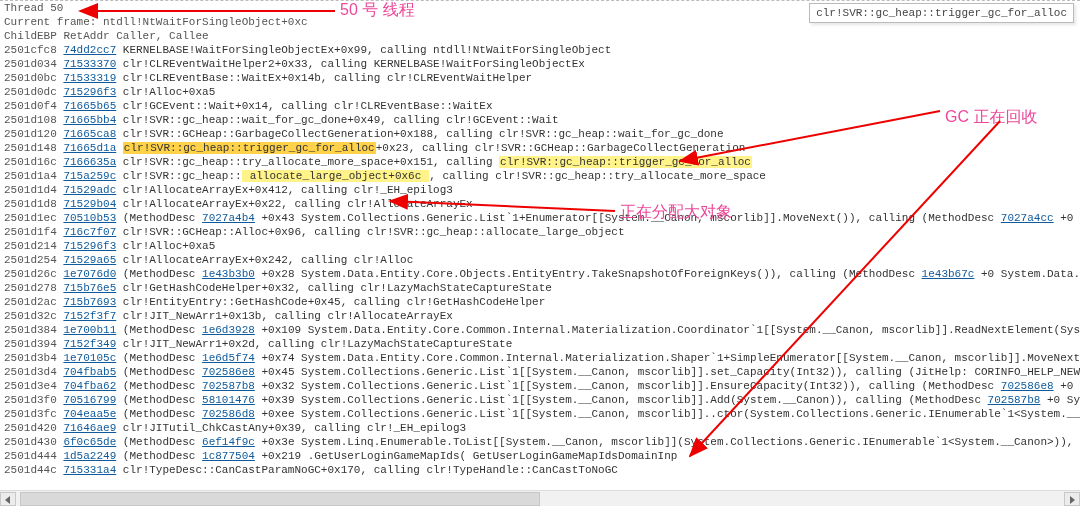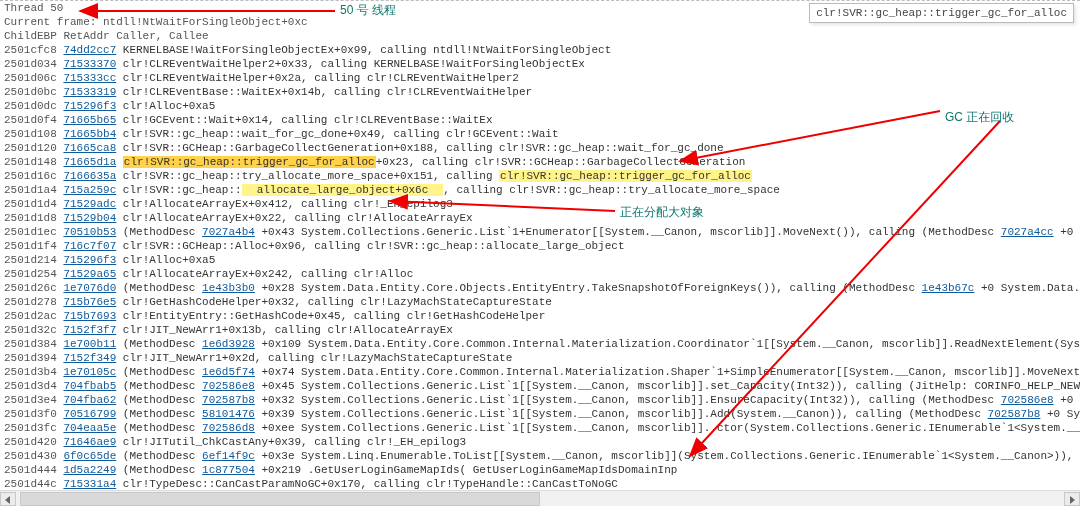--- a/index.html
+++ b/index.html
@@ -3,23 +3,23 @@
 <meta charset="utf-8">
 <style>
   html,body{margin:0;padding:0;font-family:"Consolas","Courier New",monospace;font-size:11px;line-height:14px;color:#333;background:#fff}
   .wrap{position:relative;width:1080px;height:506px;overflow:hidden;border-top:1px dashed #bbb}
   .hdr{padding:0 4px;color:#555}
   .row{white-space:nowrap;padding:0 4px}
   .addr{color:#555}
   a.lnk{color:#0e5a9c;text-decoration:underline}
   .hl1{background:#ffd24a;padding:0 1px}
   .hl2{background:#fff389;padding:0 1px}
-  .hl3{background:#fff389;padding:0 15px}
+  .hl3{background:#fff389;padding:0 8px}
   .tip{position:absolute;top:2px;right:6px;background:#fff;border:1px solid #bbb;padding:2px 6px;color:#444;font-size:11px;box-shadow:2px 2px 3px rgba(0,0,0,.1)}
-  .ann{position:absolute;color:#0f766e;font-size:12px;font-family:"Microsoft YaHei",sans-serif;pointer-events:none}
+  .ann{position:absolute;color:#ec4899;font-size:16px;font-family:"Microsoft YaHei",sans-serif;pointer-events:none}
   svg.overlay{position:absolute;top:0;left:0;pointer-events:none}
   .sb{position:absolute;left:0;right:0;bottom:0;height:16px;background:#f1f1f1;border-top:1px solid #ddd}
   .sb .btn{position:absolute;width:16px;height:14px;top:1px;background:#ececec;border:1px solid #c8c8c8;box-sizing:border-box}
   .sb .btn.l{left:0}
   .sb .btn.r{right:0}
   .sb .thumb{position:absolute;top:1px;left:20px;height:14px;width:520px;background:#d9d9d9;border:1px solid #c8c8c8;box-sizing:border-box}
   .sb .btn::after{content:"";position:absolute;top:3px;left:4px;border-top:4px solid transparent;border-bottom:4px solid transparent}
   .sb .btn.l::after{border-right:5px solid #666}
   .sb .btn.r::after{border-left:5px solid #666;left:5px}
 </style>
@@ -29,21 +29,20 @@
 <div class="wrap">
 
   <div class="tip">clr!SVR::gc_heap::trigger_gc_for_alloc</div>
 
   <div class="hdr">Thread  50</div>
   <div class="hdr">Current frame: ntdll!NtWaitForSingleObject+0xc</div>
   <div class="hdr">ChildEBP RetAddr  Caller, Callee</div>
 
   <div class="row"><span class="addr">2501cfc8</span> <a class="lnk" href="#">74dd2cc7</a><span> KERNELBASE!WaitForSingleObjectEx+0x99, calling ntdll!NtWaitForSingleObject</span></div>
   <div class="row"><span class="addr">2501d034</span> <a class="lnk" href="#">71533370</a><span> clr!CLREventWaitHelper2+0x33, calling KERNELBASE!WaitForSingleObjectEx</span></div>
-  <div class="row"><span class="addr">2501d06c</span> <a class="lnk" href="#">715333cc</a><span> clr!CLREventWaitHelper+0x2a, calling clr!CLREventWaitHelper2</span></div>
   <div class="row"><span class="addr">2501d0bc</span> <a class="lnk" href="#">71533319</a><span> clr!CLREventBase::WaitEx+0x14b, calling clr!CLREventWaitHelper</span></div>
   <div class="row"><span class="addr">2501d0dc</span> <a class="lnk" href="#">715296f3</a><span> clr!Alloc+0xa5</span></div>
   <div class="row"><span class="addr">2501d0f4</span> <a class="lnk" href="#">71665b65</a><span> clr!GCEvent::Wait+0x14, calling clr!CLREventBase::WaitEx</span></div>
   <div class="row"><span class="addr">2501d108</span> <a class="lnk" href="#">71665bb4</a><span> clr!SVR::gc_heap::wait_for_gc_done+0x49, calling clr!GCEvent::Wait</span></div>
   <div class="row"><span class="addr">2501d120</span> <a class="lnk" href="#">71665ca8</a><span> clr!SVR::GCHeap::GarbageCollectGeneration+0x188, calling clr!SVR::gc_heap::wait_for_gc_done</span></div>
 
   <div class="row"><span class="addr">2501d148</span> <a class="lnk" href="#">71665d1a</a> <span class="hl1">clr!SVR::gc_heap::trigger_gc_for_alloc</span><span>+0x23, calling clr!SVR::GCHeap::GarbageCollectGeneration</span></div>
 
   <div class="row"><span class="addr">2501d16c</span> <a class="lnk" href="#">7166635a</a><span> clr!SVR::gc_heap::try_allocate_more_space+0x151, calling </span><span class="hl2">clr!SVR::gc_heap::trigger_gc_for_alloc</span></div>
 

